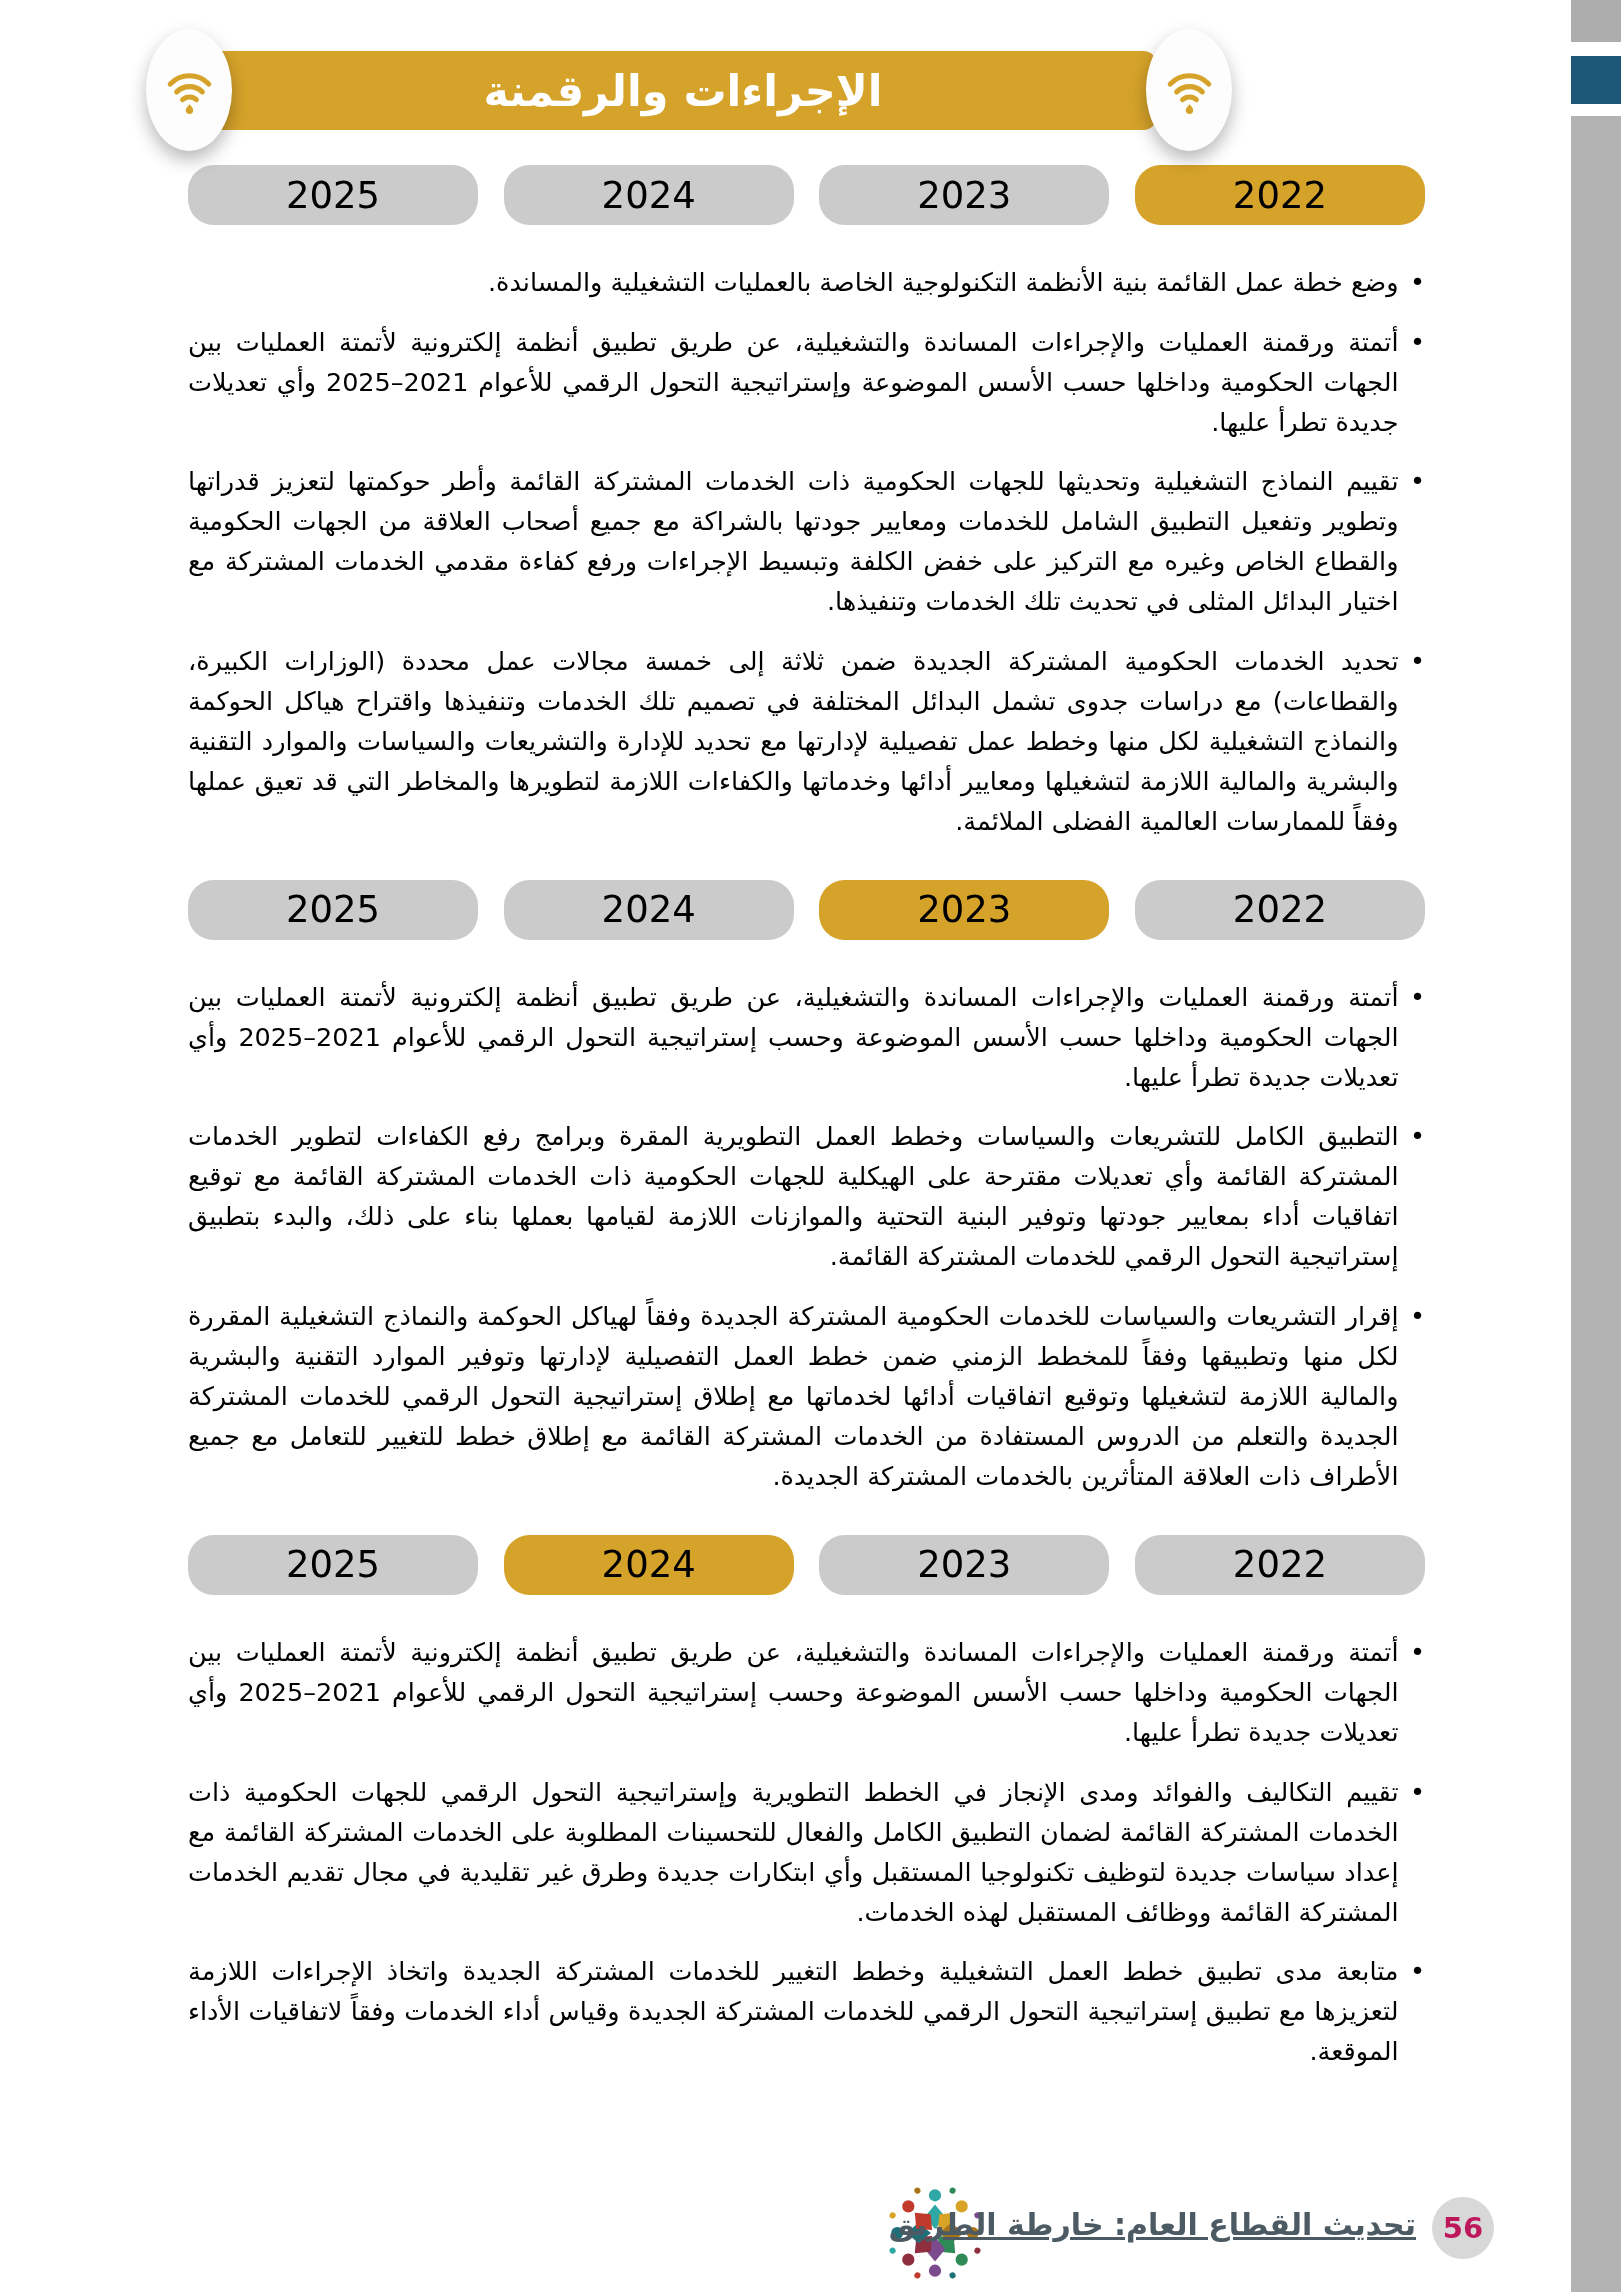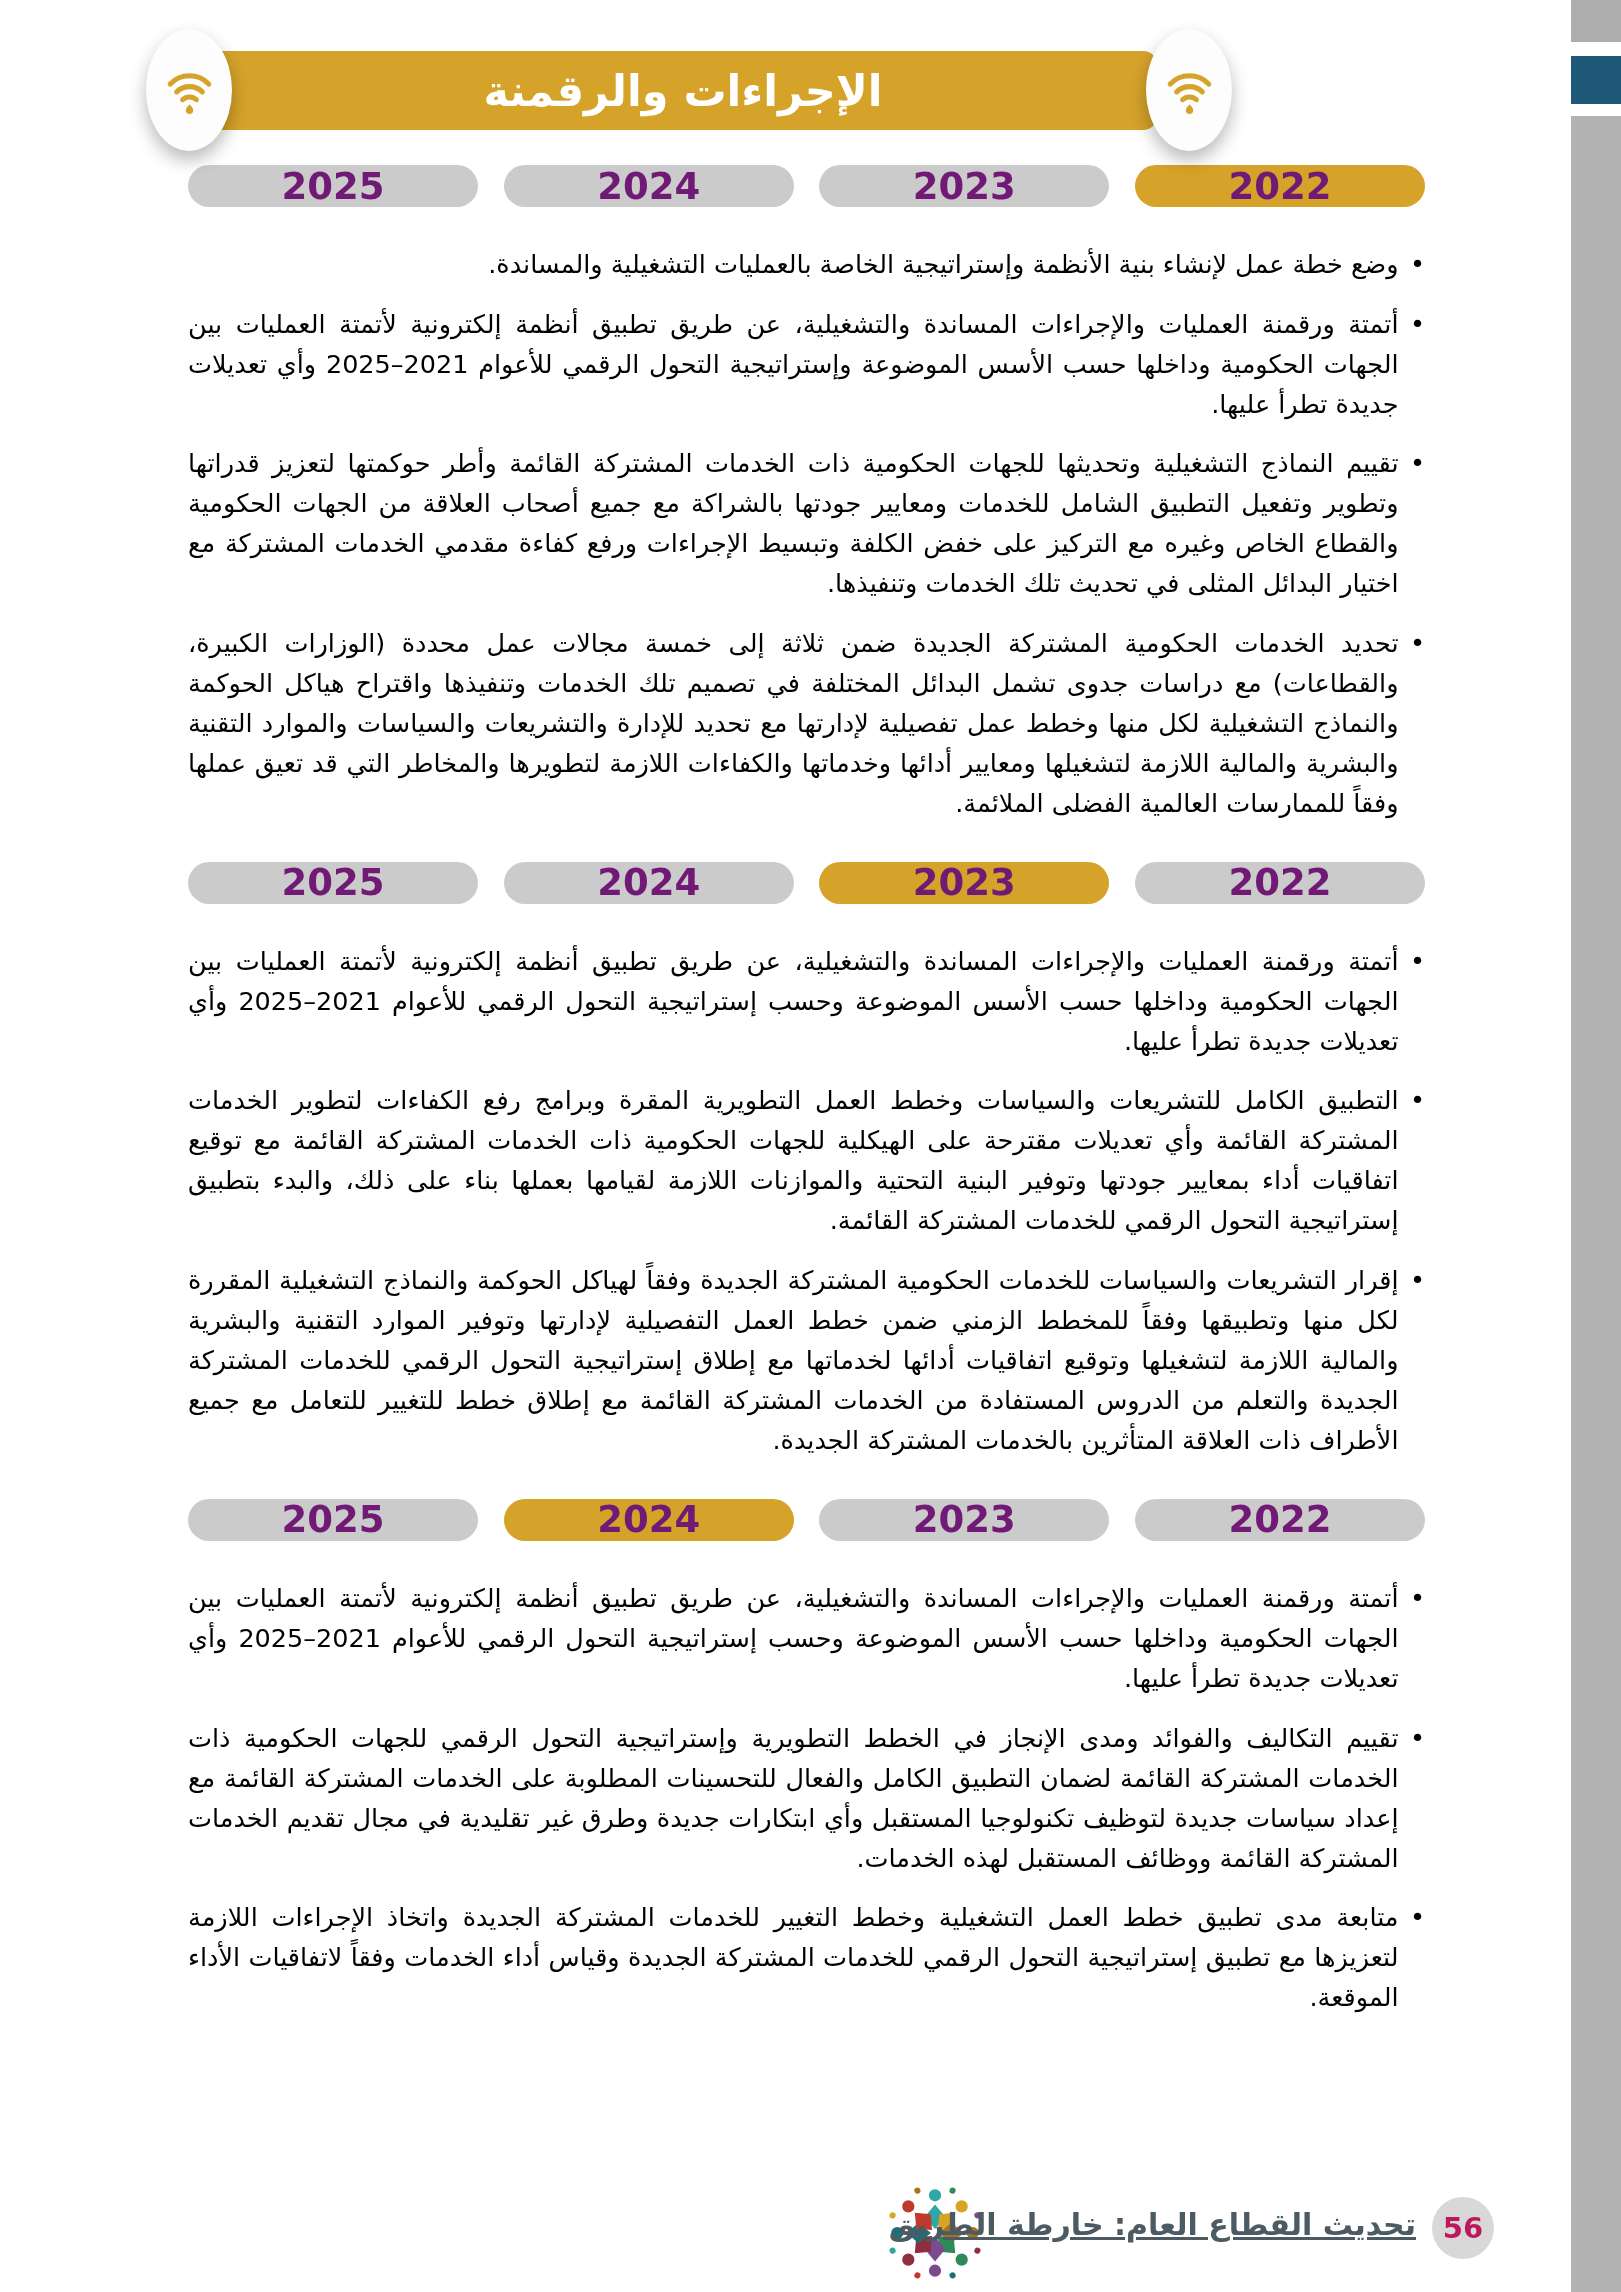--- a/index.html
+++ b/index.html
@@ -25,22 +25,22 @@
     display:flex;align-items:center;justify-content:center;color:var(--gold,#d6a32a);z-index:2;
   }
   .wifi-left{left:146px;}
   .wifi-right{left:1146px;}
   .wifi-badge svg{display:block;}
   
   main{position:absolute;left:188px;top:165px;width:1237px;}
   .year-section{margin:0 0 39px 0;}
   .tabs{display:flex;direction:ltr;gap:25.5px;margin:0 0 37px 0;}
   .tab{
-    flex:1;height:42px;border-radius:25.5px;background:var(--pill-gray,#cbcbcb);
-    color:#701a75;font-size:37px;font-weight:bold;
+    flex:1;height:60px;border-radius:25.5px;background:var(--pill-gray,#cbcbcb);
+    color:#000000;font-size:37px;font-weight:normal;
     display:flex;align-items:center;justify-content:center;
   }
   .tab.active{background:var(--gold,#d6a32a);}
   .bullet{display:flex;margin:0 0 19.6px 0;color:#000;}
   .dot{width:26.5px;flex:0 0 26.5px;font-size:25.5px;line-height:40px;}
   .btext{
     flex:1;font-size:25.5px;line-height:40px;text-align:justify;text-justify:inter-word;
   }
   
   .footer-title{
@@ -92,21 +92,21 @@
   <main id="sections">
       <section class="year-section">
         <div class="tabs">
           <div class="tab">2025</div>
           <div class="tab">2024</div>
           <div class="tab">2023</div>
           <div class="tab active">2022</div>
         </div>
         <div class="bullet">
           <span class="dot">•</span>
-          <span class="btext">وضع خطة عمل لإنشاء بنية الأنظمة وإستراتيجية الخاصة بالعمليات التشغيلية والمساندة.</span>
+          <span class="btext">وضع خطة عمل القائمة بنية الأنظمة التكنولوجية الخاصة بالعمليات التشغيلية والمساندة.</span>
         </div>
         <div class="bullet">
           <span class="dot">•</span>
           <span class="btext">أتمتة ورقمنة العمليات والإجراءات المساندة والتشغيلية، عن طريق تطبيق أنظمة إلكترونية لأتمتة العمليات بين الجهات الحكومية وداخلها حسب الأسس الموضوعة وإستراتيجية التحول الرقمي للأعوام 2021–2025 وأي تعديلات جديدة تطرأ عليها.</span>
         </div>
         <div class="bullet">
           <span class="dot">•</span>
           <span class="btext">تقييم النماذج التشغيلية وتحديثها للجهات الحكومية ذات الخدمات المشتركة القائمة وأطر حوكمتها لتعزيز قدراتها وتطوير وتفعيل التطبيق الشامل للخدمات ومعايير جودتها بالشراكة مع جميع أصحاب العلاقة من الجهات الحكومية والقطاع الخاص وغيره مع التركيز على خفض الكلفة وتبسيط الإجراءات ورفع كفاءة مقدمي الخدمات المشتركة مع اختيار البدائل المثلى في تحديث تلك الخدمات وتنفيذها.</span>
         </div>
         <div class="bullet">

